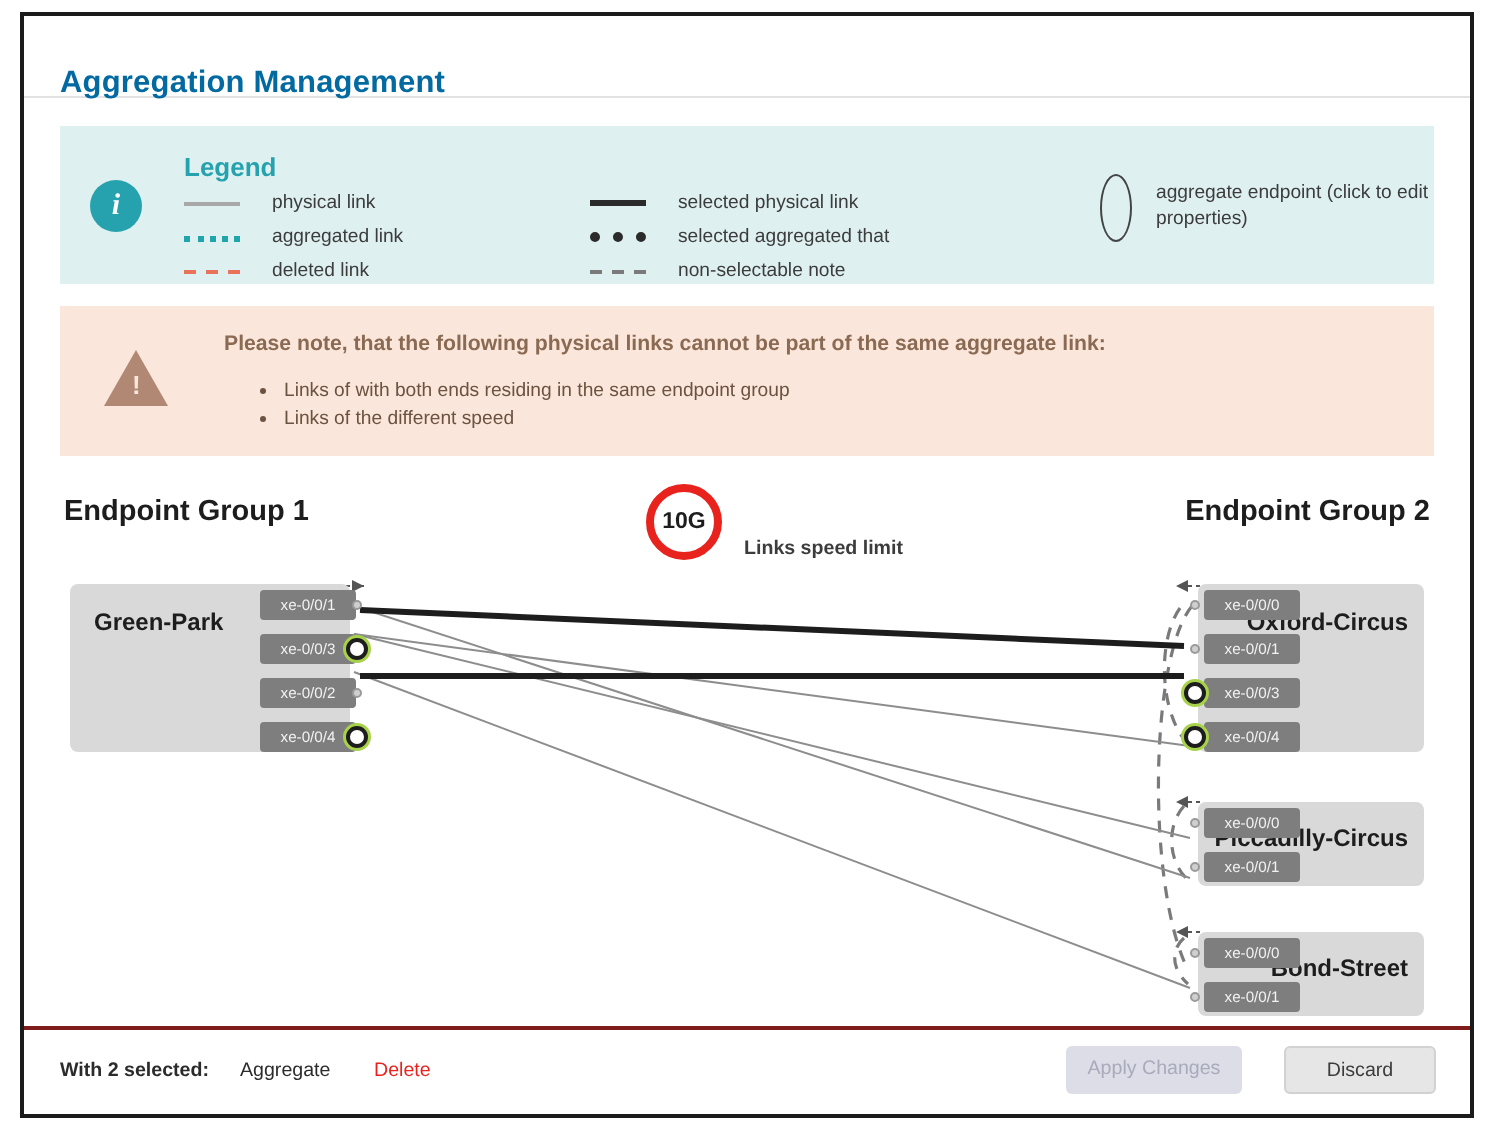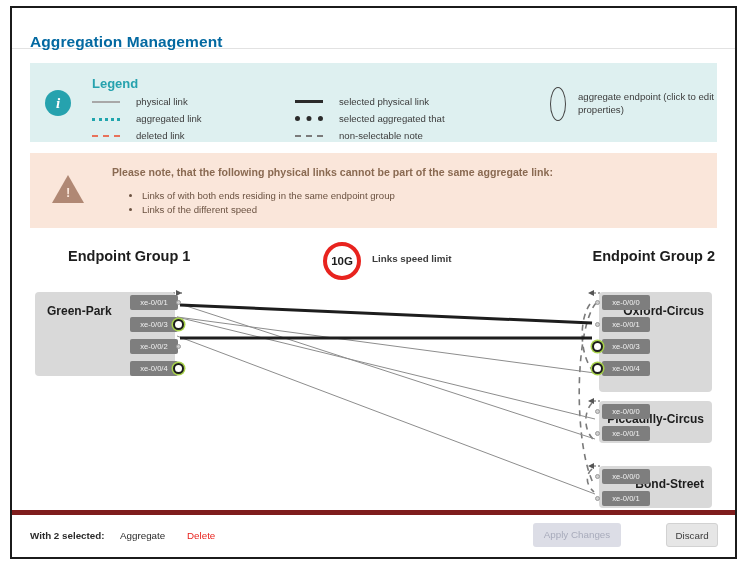--- a/index.html
+++ b/index.html
@@ -42,53 +42,53 @@
   
   .warn{position:absolute;left:18px;top:145px;width:687px;height:75px;background:#fae6da;box-sizing:border-box;}
   .warn-icon{position:absolute;left:22px;top:22px;width:0;height:0;border-left:16px solid transparent;
              border-right:16px solid transparent;border-bottom:28px solid #b08874;}
   .warn-bang{position:absolute;left:36px;top:33px;color:#fae6da;font-size:13px;font-weight:bold;line-height:13px;}
   .warn-head{position:absolute;left:82px;top:13px;font-size:10.6px;font-weight:bold;color:#8a6a52;}
   .warn-list{position:absolute;left:82px;top:20px;margin:16px;padding:0 0 0 14px;list-style:disc;}
   .warn-list li{font-size:9.6px;color:#6b5241;line-height:14px;}
 
   
-  .grp-h{position:absolute;top:240px;font-size:14.5px;font-weight:bold;color:#1d1d1d;margin-left:36px;}
+  .grp-h{position:absolute;top:240px;font-size:14.5px;font-weight:bold;color:#1d1d1d;}
   .grp-h.left{left:20px;}
   .grp-h.right{right:20px;}
   .speed-badge{position:absolute;left:311px;top:234px;width:38px;height:38px;border-radius:50%;
                border:4px solid #e8231e;background:#fff;box-sizing:border-box;text-align:center;
                line-height:30px;font-size:11.5px;font-weight:bold;color:#1d1d1d;}
-  .speed-label{position:absolute;left:360px;top:245px;font-size:9.8px;font-weight:bold;color:#3c3c3c;}
+  .speed-label{position:absolute;left:360px;top:261px;font-size:9.8px;font-weight:bold;color:#3c3c3c;}
 
   
   .canvas{position:absolute;left:0;top:265px;width:723px;height:250px;}
   .canvas svg{position:absolute;left:0;top:0;}
 
   .dev{position:absolute;background:#d9d9d9;border-radius:4px;box-sizing:border-box;}
   .dev-name{position:absolute;font-size:12px;font-weight:bold;color:#1d1d1d;white-space:nowrap;}
   .port{position:absolute;height:15px;background:#7e7e7e;border-radius:2px;box-sizing:border-box;
         color:#f2f2f2;font-size:7.6px;line-height:15px;white-space:nowrap;}
   .port.l{width:48px;text-align:center;}
   .port.r{width:48px;text-align:center;}
 
   .dot{position:absolute;width:5px;height:5px;border-radius:50%;background:#cfcfcf;
        border:1px solid #9a9a9a;box-sizing:border-box;}
   .dot.sel{width:11px;height:11px;background:#ffffff;border:2px solid #1d1d1d;
            box-shadow:0 0 0 1.5px #a7d24a;}
 
   
-  .footer{position:absolute;left:0;bottom:0;width:100%;height:42px;border-top:5px solid #7f1d1d;background:#fff;}
+  .footer{position:absolute;left:0;bottom:0;width:100%;height:42px;border-top:2px solid #7f1d1d;background:#fff;}
   .foot-lbl{position:absolute;left:18px;top:15px;font-size:9.8px;font-weight:bold;color:#2b2b2b;}
   .foot-agg{position:absolute;left:108px;top:15px;font-size:9.8px;color:#2b2b2b;cursor:pointer;}
   .foot-del{position:absolute;left:175px;top:15px;font-size:9.8px;color:#e8231e;cursor:pointer;}
   .btn{position:absolute;top:8px;height:24px;border-radius:3px;font-size:9.8px;text-align:center;
        line-height:24px;box-sizing:border-box;}
   .btn-apply{right:114px;width:88px;background:#dcdde6;color:#a8abbb;text-align:center;}
-  .btn-discard{right:17px;width:52px;background:#e6e6e6;color:#3c3c3c;border:1px solid #d2d2d2;}
+  .btn-discard{right:17px;width:76px;background:#e6e6e6;color:#3c3c3c;border:1px solid #d2d2d2;}
 </style>
 </head>
 <body>
 
 <div id="app">
   <div class="window">
 
     <div class="titlebar">
       <div class="title">Aggregation Management</div>
     </div>
@@ -190,21 +190,21 @@
       <div class="port l" style="left:118px;top:22px;">xe-0/0/1</div>
       <div class="port l" style="left:118px;top:44px;">xe-0/0/3</div>
       <div class="port l" style="left:118px;top:66px;">xe-0/0/2</div>
       <div class="port l" style="left:118px;top:88px;">xe-0/0/4</div>
 
       <div class="dot" style="left:164px;top:27px;"></div>
       <div class="dot sel" style="left:161px;top:46px;"></div>
       <div class="dot" style="left:164px;top:71px;"></div>
       <div class="dot sel" style="left:161px;top:90px;"></div>
 
-      <div class="dev" style="left:587px;top:19px;width:113px;height:100px;">
+      <div class="dev" style="left:587px;top:19px;width:113px;height:84px;">
         <span class="dev-name" style="right:8px;top:12px;">Oxford-Circus</span>
       </div>
       <div class="port r" style="left:590px;top:22px;">xe-0/0/0</div>
       <div class="port r" style="left:590px;top:44px;">xe-0/0/1</div>
       <div class="port r" style="left:590px;top:66px;">xe-0/0/3</div>
       <div class="port r" style="left:590px;top:88px;">xe-0/0/4</div>
 
       <div class="dot" style="left:583px;top:27px;"></div>
       <div class="dot" style="left:583px;top:49px;"></div>
       <div class="dot sel" style="left:580px;top:68px;"></div>

